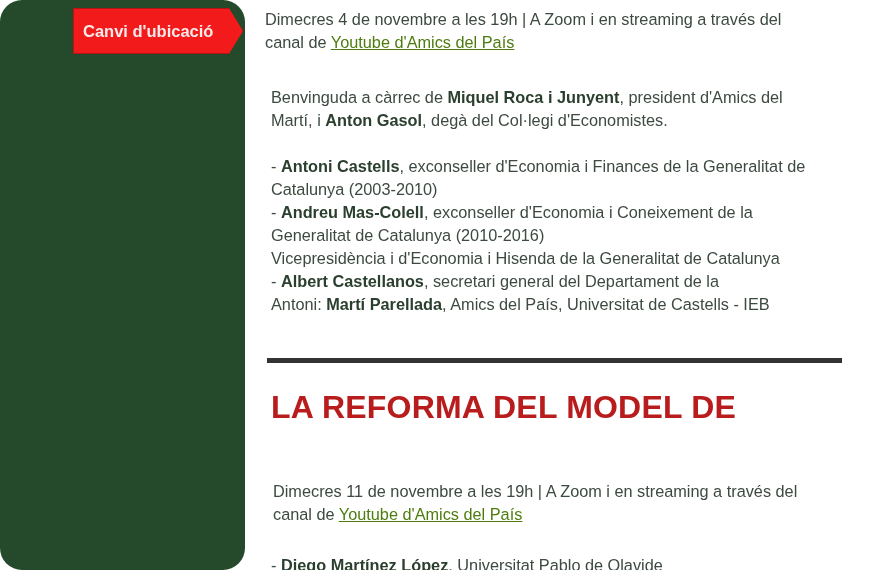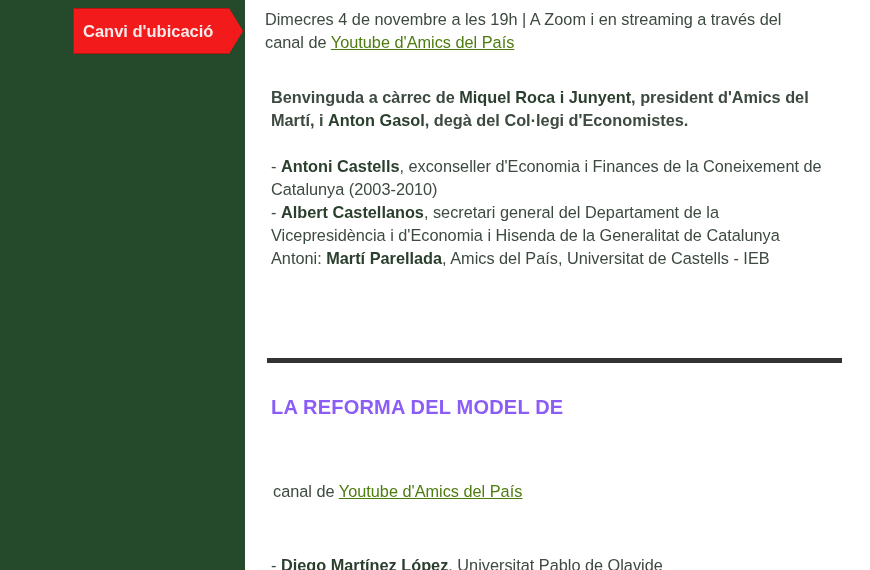--- a/index.html
+++ b/index.html
@@ -5,20 +5,21 @@
   html, body { margin:0; padding:0; }
   body {
     width:870px; height:570px; overflow:hidden; position:relative;
     background:#ffffff;
     font-family:"Liberation Sans", sans-serif;
     color:#333f35;
   }
   .sidebar {
     position:absolute; left:0; top:0; width:245px; height:570px;
     background:#254a2b;
+    border-radius:22px;
   }
   .badge {
     position:absolute; left:73px; top:8px; height:46px; width:170px;
     background:#f21a1a;
     clip-path: polygon(0 0, 156px 0, 170px 50%, 156px 100%, 0 100%);
     box-sizing:border-box;
     display:flex; align-items:center; padding-left:10px;
     color:#f6eaea; font-weight:bold; font-size:16.5px;
     box-shadow: inset 0 0 0 1px #b51414;
   }
@@ -27,58 +28,61 @@
     position:absolute; font-size:16.3px; line-height:23px; color:#3d4a40;
     white-space:nowrap;
   }
   .p b { color:#2b3f2e; }
   .p a { color:#4d7c0f; }
   .divider {
     position:absolute; left:22px; top:358px; width:575px; height:5px;
     background:#333333;
   }
   .heading {
-    position:absolute; left:26px; top:389px; font-size:20px; line-height:36px;
-    font-weight:bold; color:#8b5cf6; letter-spacing:0.2px; white-space:nowrap;
+    position:absolute; left:26px; top:389px; font-size:32px; line-height:36px;
+    font-weight:bold; color:#b91c1c; letter-spacing:0.2px; white-space:nowrap;
   }
 </style>
 </head>
 <body>
 
 <div class="sidebar">
   <div class="badge">
     <span>Canvi d'ubicació</span>
   </div>
 </div>
 
 <div class="main">
   <div class="p" style="left:20px; top:8px;">
     <div>Dimecres 4 de novembre a les 19h | A Zoom i en streaming a través del</div>
     <div><span>canal de </span><a href="#">Youtube d'Amics del País</a></div>
   </div>
 
-  <div class="p" style="left:26px; top:86px;font-weight:bold;">
+  <div class="p" style="left:26px; top:86px;">
     <div><span>Benvinguda a càrrec de </span><b>Miquel Roca i Junyent</b><span>, president d'Amics del</span></div>
     <div><span>Martí, i </span><b>Anton Gasol</b><span>, degà del Col·legi d'Economistes.</span></div>
   </div>
 
   <div class="p" style="left:26px; top:155px;">
-    <div><span>- </span><b>Antoni Castells</b><span>, exconseller d'Economia i Finances de la Coneixement de</span></div>
+    <div><span>- </span><b>Antoni Castells</b><span>, exconseller d'Economia i Finances de la Generalitat de</span></div>
     <div>Catalunya (2003-2010)</div>
+    <div><span>- </span><b>Andreu Mas-Colell</b><span>, exconseller d'Economia i Coneixement de la</span></div>
+    <div>Generalitat de Catalunya (2010-2016)</div>
+    <div>Vicepresidència i d'Economia i Hisenda de la Generalitat de Catalunya</div>
     <div><span>- </span><b>Albert Castellanos</b><span>, secretari general del Departament de la</span></div>
-    <div>Vicepresidència i d'Economia i Hisenda de la Generalitat de Catalunya</div>
     <div><span>Antoni: </span><b>Martí Parellada</b><span>, Amics del País, Universitat de Castells - IEB</span></div>
   </div>
 
   <div class="divider"></div>
 
   <div class="heading">
     <div>LA REFORMA DEL MODEL DE</div>
   </div>
 
   <div class="p" style="left:28px; top:480px;">
+    <div>Dimecres 11 de novembre a les 19h | A Zoom i en streaming a través del</div>
     <div><span>canal de </span><a href="#">Youtube d'Amics del País</a></div>
   </div>
 
   <div class="p" style="left:26px; top:554px;">
     <div><span>- </span><b>Diego Martínez López</b><span>, Universitat Pablo de Olavide</span></div>
   </div>
 </div>
 
 </body></html>

